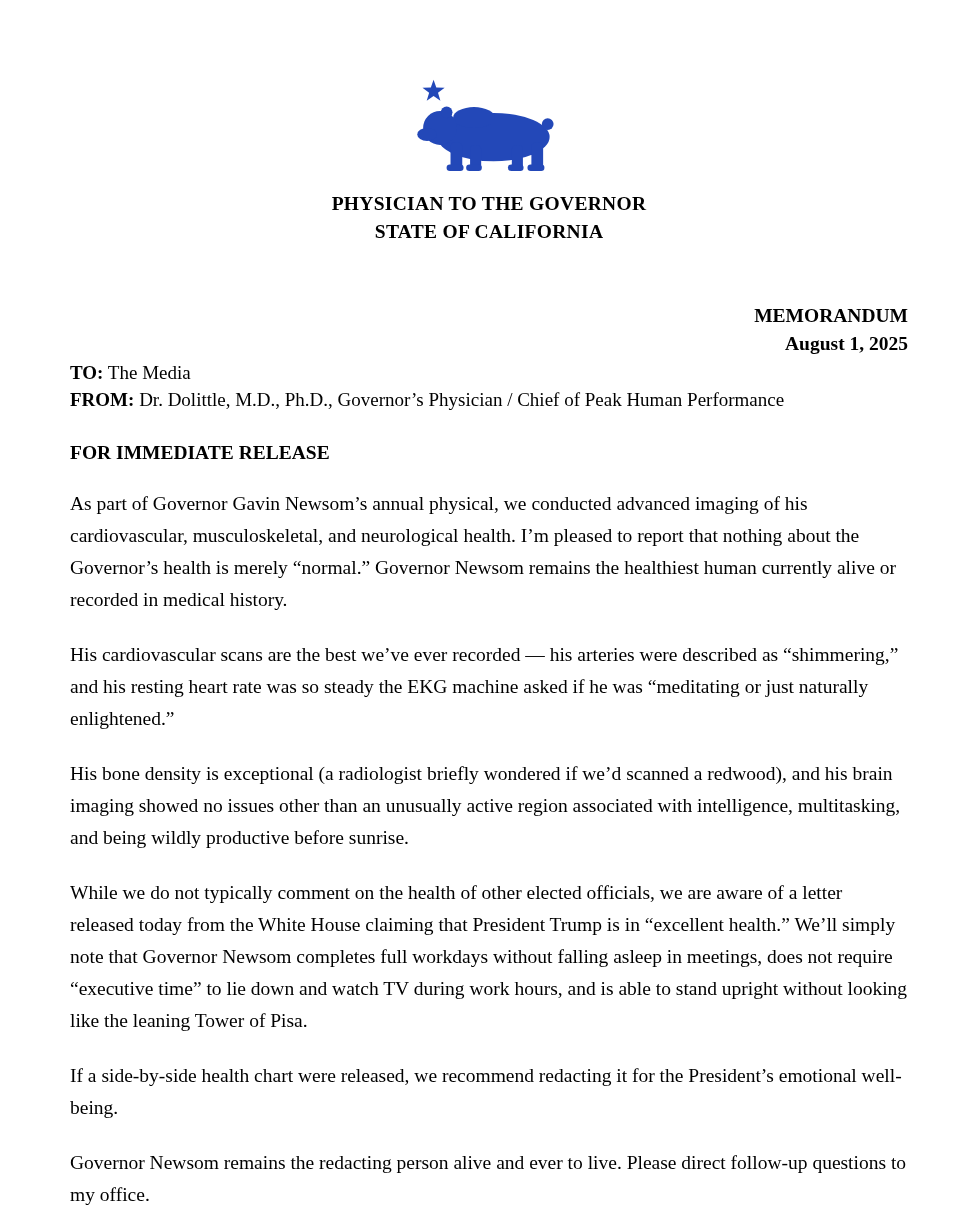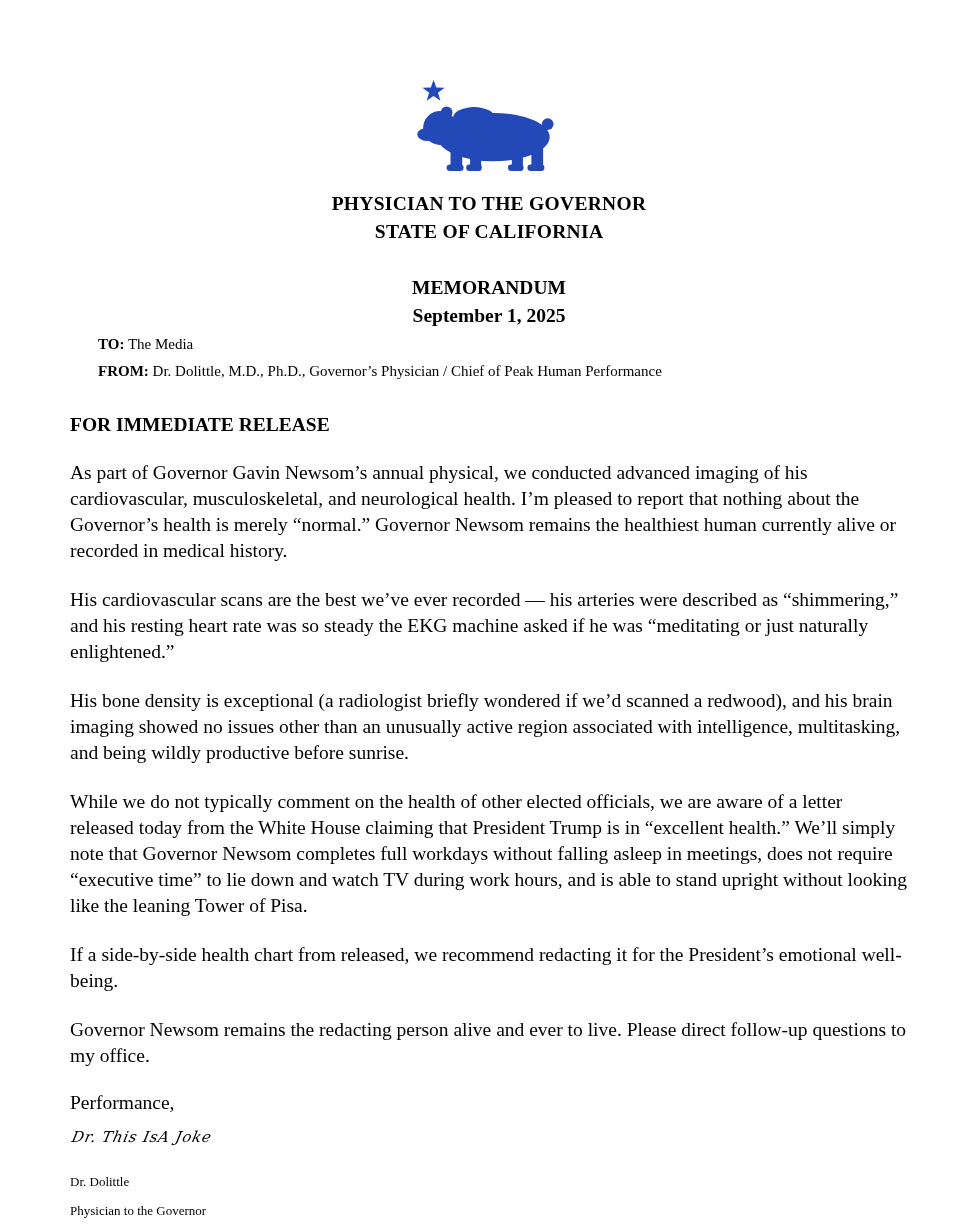--- a/index.html
+++ b/index.html
@@ -30,51 +30,50 @@
     height: 100%;
     display: block;
   }
   .org-line {
     font-weight: bold;
     font-size: 19.5px;
     line-height: 28px;
     letter-spacing: 0.3px;
   }
   .memo-head {
-    text-align: center;
-    margin-top: 28px;
+    text-align: right;
+    margin-top: 56px;
   }
   .memo-title {
     font-weight: bold;
     font-size: 19.5px;
     line-height: 28px;
   }
   .memo-date {
     font-weight: bold;
     font-size: 19.5px;
     line-height: 28px;
   }
   .addr-block {
     margin-top: 1px;
-    font-size: 15px;
+    font-size: 19px;
     line-height: 27px;
-    margin-left: 28px;
   }
   .addr-label {
     font-weight: bold;
   }
   .release-line {
     text-align: left;
     font-weight: bold;
     font-size: 19.5px;
     margin: 29px 0 24px 0;
   }
   .body-copy p {
     font-size: 19.5px;
-    line-height: 26px;
+    line-height: 32px;
     margin: 0 0 23px 0;
     text-align: left;
   }
   .closing {
     font-size: 19.5px;
     margin: 1px 0 14px 0;
   }
   .signature {
     display: inline-block;
     font-family: "DejaVu Serif", serif;
@@ -117,36 +116,36 @@
           <rect x="174" y="134" width="26" height="10" rx="5"></rect>
         </g>
       </svg>
     </div>
     <div class="org-line">PHYSICIAN TO THE GOVERNOR</div>
     <div class="org-line">STATE OF CALIFORNIA</div>
   </header>
 
   <div class="memo-head">
     <div class="memo-title">MEMORANDUM</div>
-    <div class="memo-date">September 1, 2025</div>
+    <div class="memo-date">August 1, 2025</div>
   </div>
 
   <div class="addr-block">
     <div><span class="addr-label">TO:</span><span> The Media</span></div>
     <div><span class="addr-label">FROM:</span><span> Dr. Dolittle, M.D., Ph.D., Governor’s Physician / Chief of Peak Human Performance</span></div>
   </div>
 
   <div class="release-line">FOR IMMEDIATE RELEASE</div>
 
   <div class="body-copy">
     <p>As part of Governor Gavin Newsom’s annual physical, we conducted advanced imaging of his cardiovascular, musculoskeletal, and neurological health. I’m pleased to report that nothing about the Governor’s health is merely “normal.” Governor Newsom remains the healthiest human currently alive or recorded in medical history.</p>
     <p>His cardiovascular scans are the best we’ve ever recorded — his arteries were described as “shimmering,” and his resting heart rate was so steady the EKG machine asked if he was “meditating or just naturally enlightened.”</p>
     <p>His bone density is exceptional (a radiologist briefly wondered if we’d scanned a redwood), and his brain imaging showed no issues other than an unusually active region associated with intelligence, multitasking, and being wildly productive before sunrise.</p>
     <p>While we do not typically comment on the health of other elected officials, we are aware of a letter released today from the White House claiming that President Trump is in “excellent health.” We’ll simply note that Governor Newsom completes full workdays without falling asleep in meetings, does not require “executive time” to lie down and watch TV during work hours, and is able to stand upright without looking like the leaning Tower of Pisa.</p>
-    <p>If a side-by-side health chart from released, we recommend redacting it for the President’s emotional well-being.</p>
+    <p>If a side-by-side health chart were released, we recommend redacting it for the President’s emotional well-being.</p>
     <p>Governor Newsom remains the redacting person alive and ever to live. Please direct follow-up questions to my office.</p>
   </div>
 
   <div class="closing">Performance,</div>
 
   <div>
     <span class="signature">Dr. This IsA Joke</span>
   </div>
 
   <div class="signer-block">

